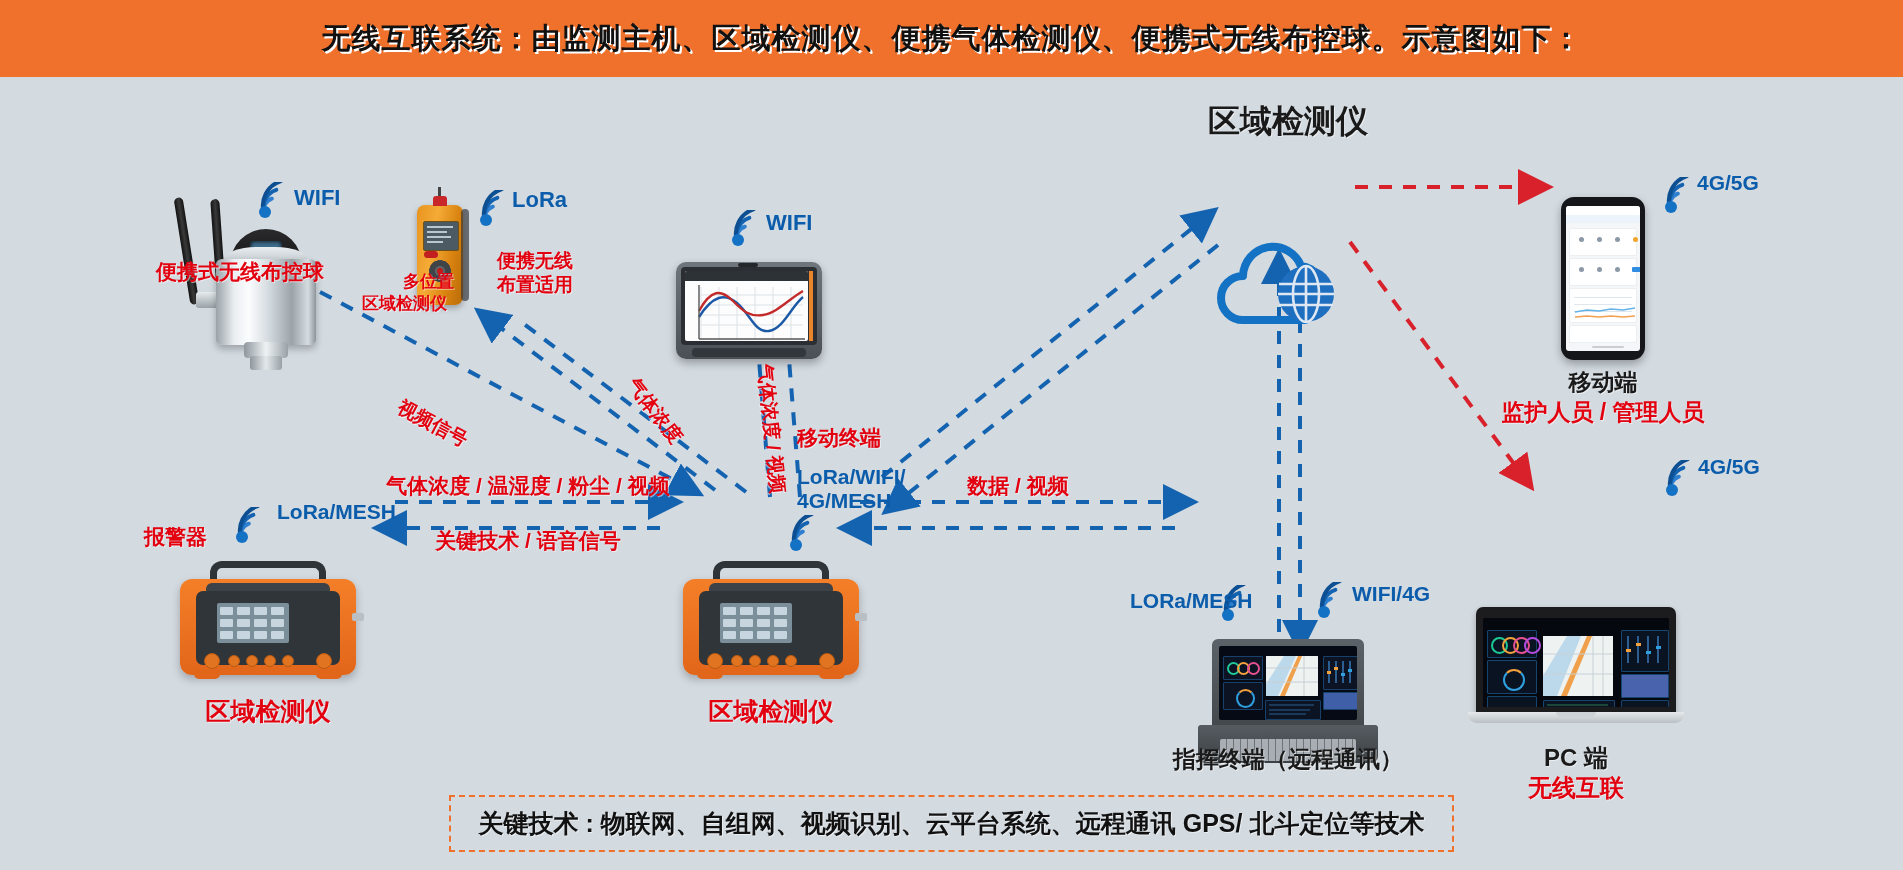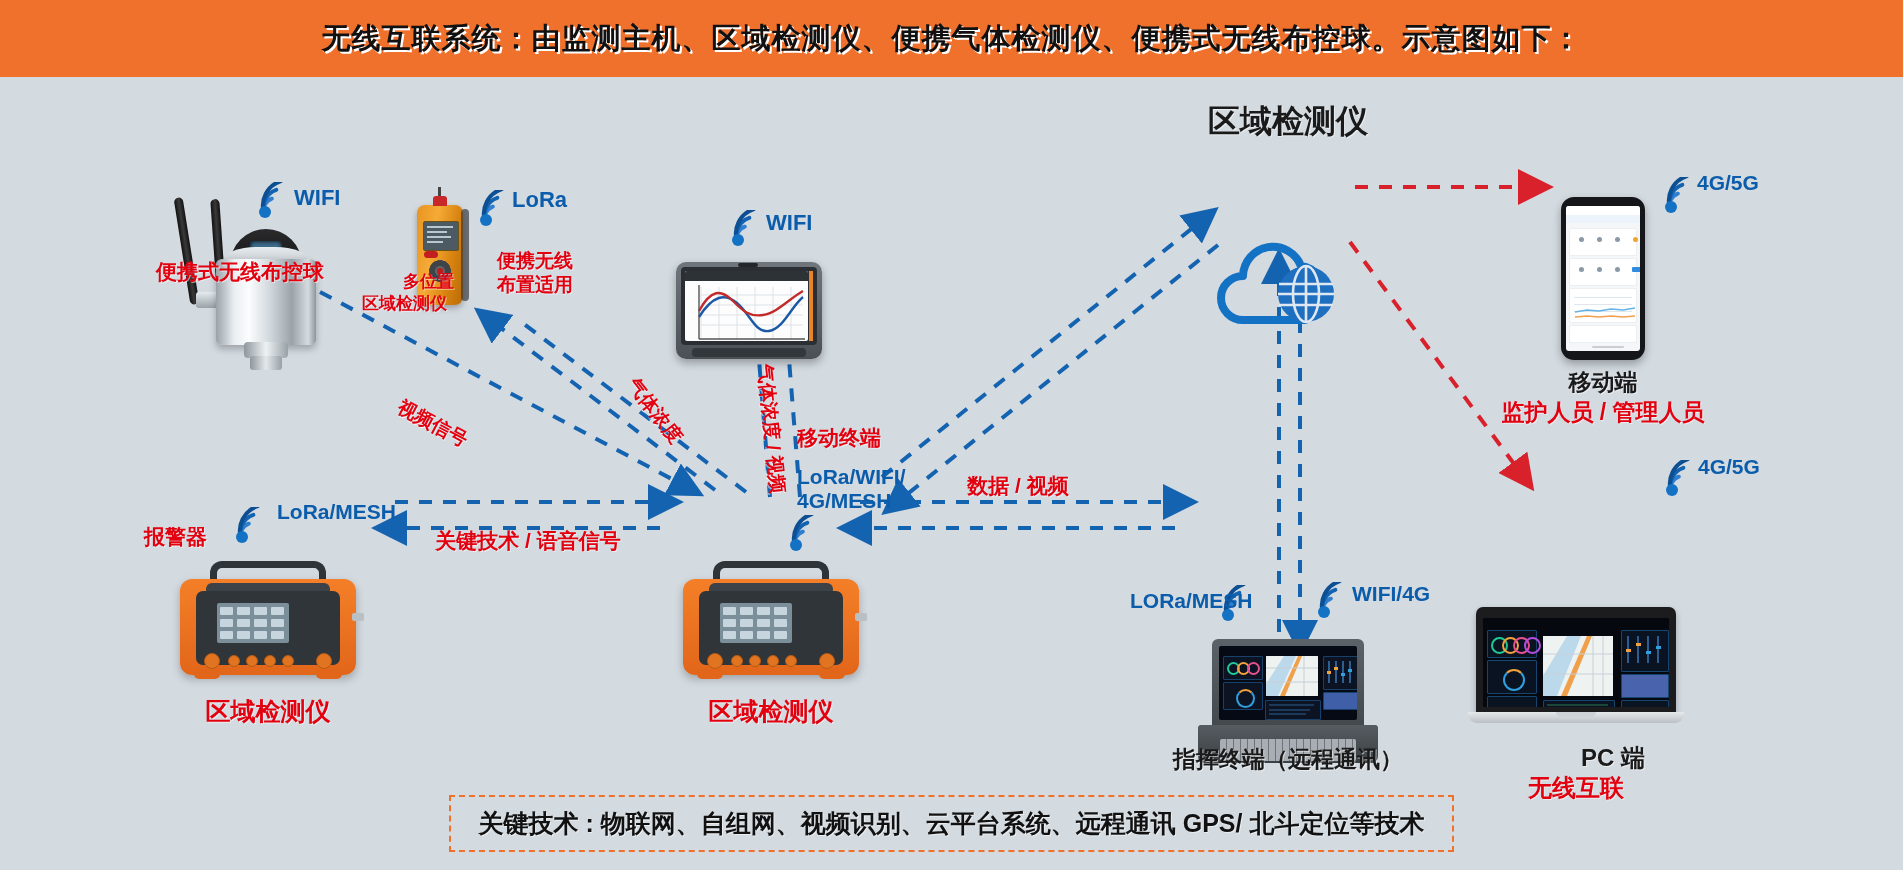--- a/index.html
+++ b/index.html
@@ -572,26 +572,27 @@
     <svg width="40" height="38" viewBox="0 0 40 38">
       <g transform="rotate(-18 20 30)" fill="none" stroke="#1463b0" stroke-width="4" stroke-linecap="round">
         <path d="M11 29 A12 12 0 0 1 23 17" stroke="#2e7fd0"></path>
         <path d="M11 29 A19 19 0 0 1 30 10" stroke="#1463b0"></path>
         <path d="M11 29 A26 26 0 0 1 37 3" stroke="#0d4f93"></path>
       </g>
       <circle cx="12" cy="30" r="6" fill="#1472c4"></circle>
     </svg>
   </div>
   <div class="lbl blue" style="left:1698px;top:378px;font-size:21px;">4G/5G</div>
-  <div class="lbl black c" style="left:1576px;top:667px;font-size:24px;margin-left:37px;">PC 端</div>
+  <div class="lbl black c" style="left:1576px;top:667px;font-size:24px;">PC 端</div>
   <div class="lbl red c" style="left:1576px;top:697px;font-size:24px;">无线互联</div>
 
   <div class="lbl red" style="left:399px;top:318px;font-size:19px;transform:rotate(28deg);transform-origin:0 50%;">视频信号</div>
   <div class="lbl red" style="left:631px;top:293px;font-size:19px;transform:rotate(52deg);transform-origin:0 50%;">气体浓度</div>
   <div class="lbl red" style="left:764px;top:276px;font-size:19px;transform:rotate(84deg);transform-origin:0 50%;">气体浓度 / 视频</div>
+  <div class="lbl red c" style="left:528px;top:397px;font-size:21px;">气体浓度 / 温湿度 / 粉尘 / 视频</div>
   <div class="lbl red c" style="left:528px;top:452px;font-size:21px;">关键技术 / 语音信号</div>
   <div class="lbl red c" style="left:1018px;top:397px;font-size:21px;">数据 / 视频</div>
 
 </div>
 
 <div class="footer">
   <span>关键技术 : 物联网、自组网、视频识别、云平台系统、远程通讯 GPS/ 北斗定位等技术</span>
 </div>
 
 </body></html>

